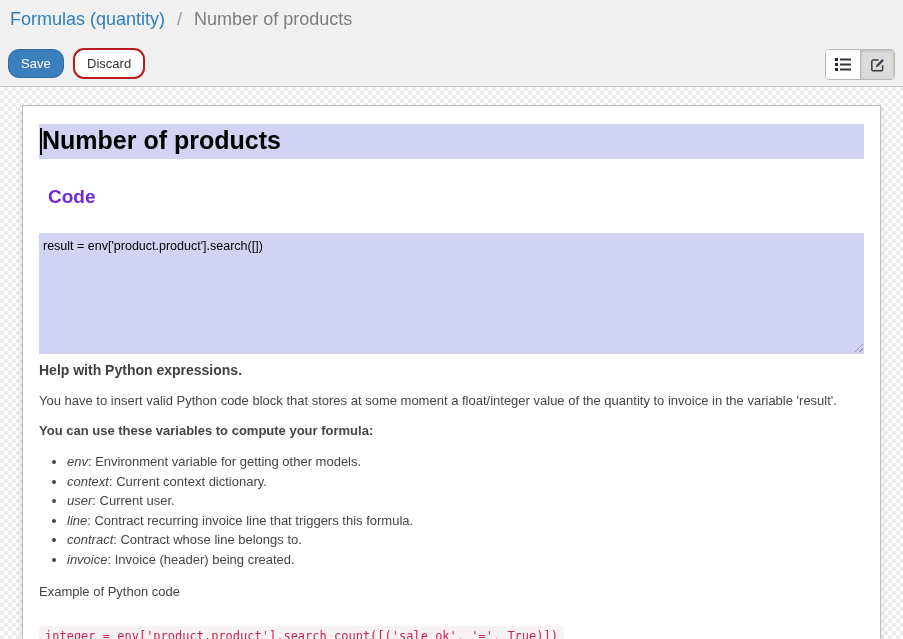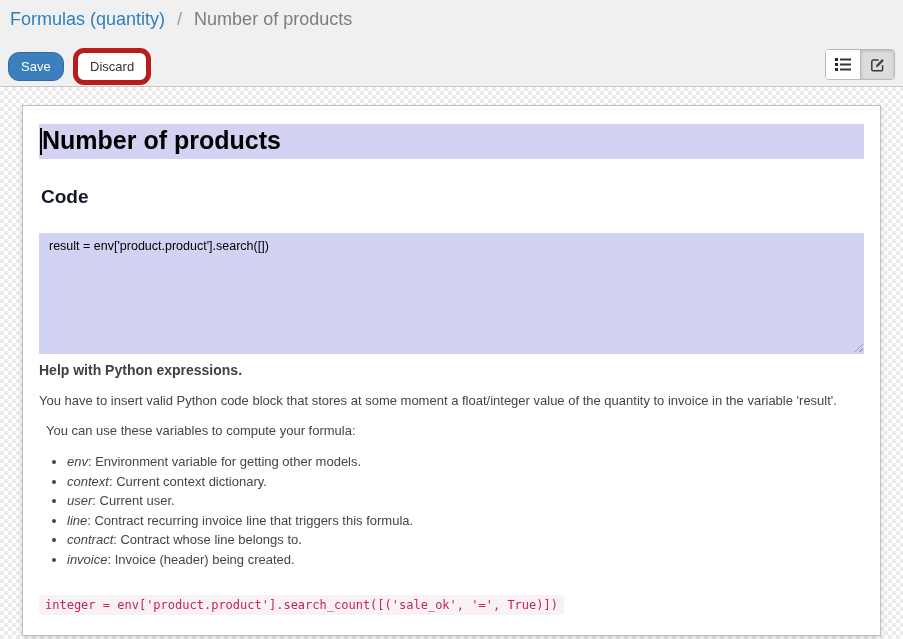--- a/index.html
+++ b/index.html
@@ -35,21 +35,21 @@
     display: flex; justify-content: space-between; align-items: flex-start;
   }
   .btn {
     font-family: inherit; font-size: 13px; line-height: 17px;
     padding: 5px 12px; border-radius: 11px; cursor: pointer;
   }
   .btn-primary {
     background: #3b7fbd; border: 1px solid #2e6da4; color: #fff;
   }
   .btn-default {
-    background: #fff; border: 5px solid #b91c1c; color: #333; margin-left: 5px;
+    background: #fff; border: 2px solid #b91c1c; color: #333; margin-left: 5px;
   }
 
   .view-switcher {
     display: inline-flex; border: 1px solid #b9b9b9; border-radius: 4px;
     overflow: hidden; background: #fff; margin-top: 1px;
   }
   .switch-btn {
     width: 34px; height: 29px; border: none; background: #fff;
     display: flex; align-items: center; justify-content: center;
     cursor: pointer; padding: 0;
@@ -87,49 +87,49 @@
     width: 2px; height: 27px; background: #000;
   }
   .title-input {
     display: block; width: 100%; height: 35px;
     background: #d2d2f2;
     border: none; outline: none;
     font-family: inherit; font-weight: bold; font-size: 25px;
     color: #000; padding: 0 4px 2px 3px;
   }
   .section-label {
-    margin: 27px 2px 0;
-    color: #0f172a; font-size: 19px; font-weight: bold;
+    margin: 27px 9px 0;
+    color: #6d28d9; font-size: 19px; font-weight: bold;
   }
   .code-wrap { position: relative; margin-top: 25px; }
   .code-input {
     display: block; width: 100%; height: 121px;
     background: #d2d2f2;
     border: none; outline: none; resize: none;
     font-family: "Liberation Sans", "DejaVu Sans", sans-serif;
     font-size: 12.5px; color: #000;
-    padding: 6px 10px;
+    padding: 6px 4px;
   }
   .resize-grip {
     position: absolute; right: 1px; bottom: 2px;
     width: 11px; height: 11px;
     background: repeating-linear-gradient(-45deg,
       transparent 0px, transparent 2px, #9a9ab4 2px, #9a9ab4 3px);
     clip-path: polygon(100% 0, 100% 100%, 0 100%);
     cursor: nwse-resize;
   }
 
   
   .help { font-size: 13px; color: #454545; }
   .help-heading {
     margin: 8px 0 7px;
     font-size: 14px; font-weight: bold; color: #404040;
   }
   .help p.text { margin: 15px 0 14px; line-height: 16px; }
-  .help p.text.vars-intro { margin: 14px 7px 0; }
+  .help p.text.vars-intro { margin: 14px 0 0; font-weight: bold; }
   .help ul {
     margin: 13px 0 14px; padding-left: 28px;
   }
   .help li { line-height: 19.5px; }
   .help li em { font-style: italic; }
   .example-label { margin: 16px 0 0; }
   .example-code {
     display: inline-block; margin-top: 12px;
     font-family: "DejaVu Sans Mono", "Liberation Mono", monospace;
     font-size: 12px; line-height: 14px;
@@ -199,18 +199,19 @@
 
         <ul>
           <li><em>env</em><span>: Environment variable for getting other models.</span></li>
           <li><em>context</em><span>: Current context dictionary.</span></li>
           <li><em>user</em><span>: Current user.</span></li>
           <li><em>line</em><span>: Contract recurring invoice line that triggers this formula.</span></li>
           <li><em>contract</em><span>: Contract whose line belongs to.</span></li>
           <li><em>invoice</em><span>: Invoice (header) being created.</span></li>
         </ul>
 
+        <p class="text example-label">Example of Python code</p>
         <code class="example-code">integer = env['product.product'].search_count([('sale_ok', '=', True)])</code>
       </div>
 
     </div>
   </main>
 </div>
 
 </body></html>

